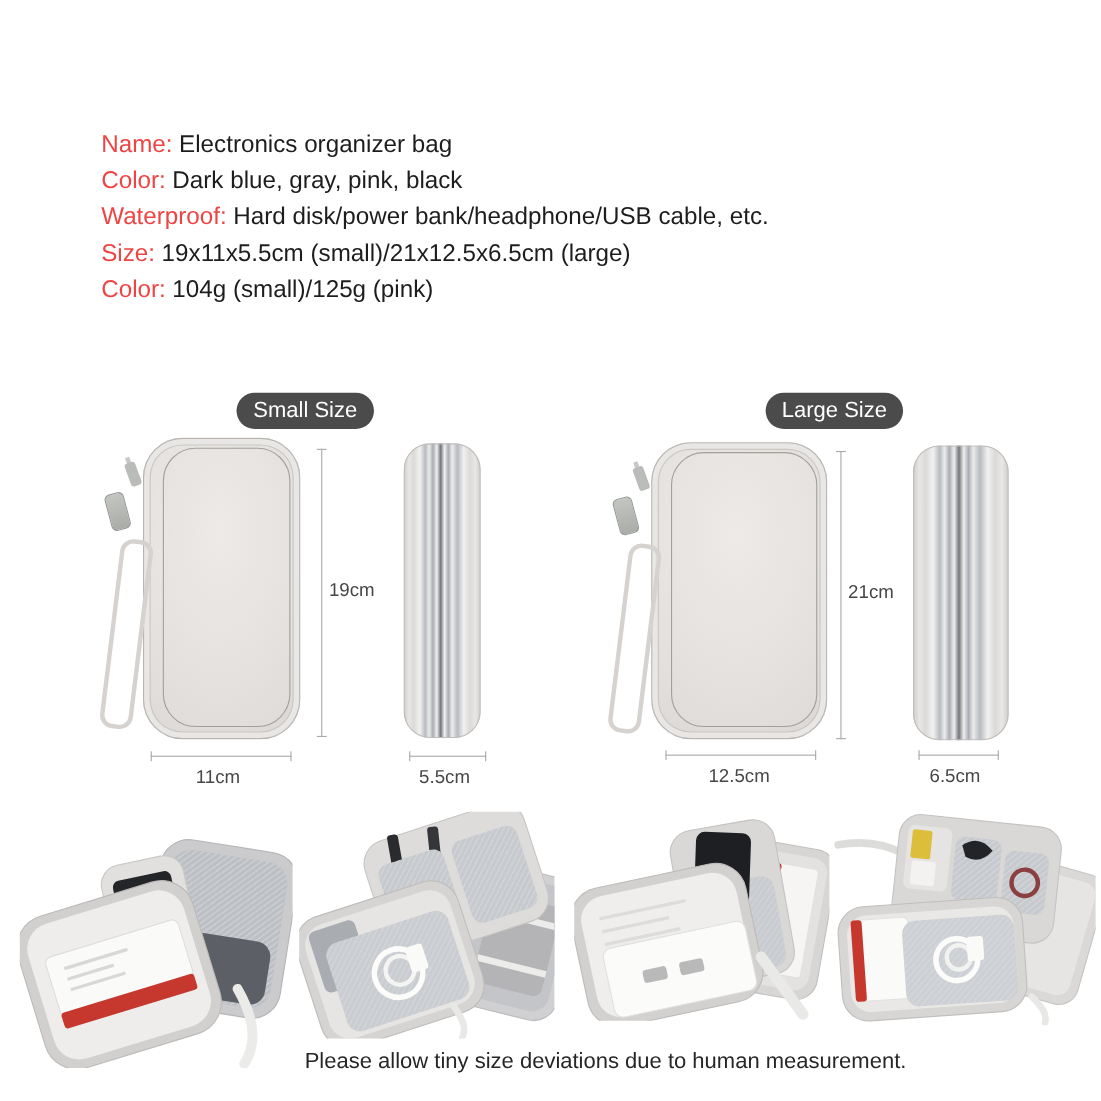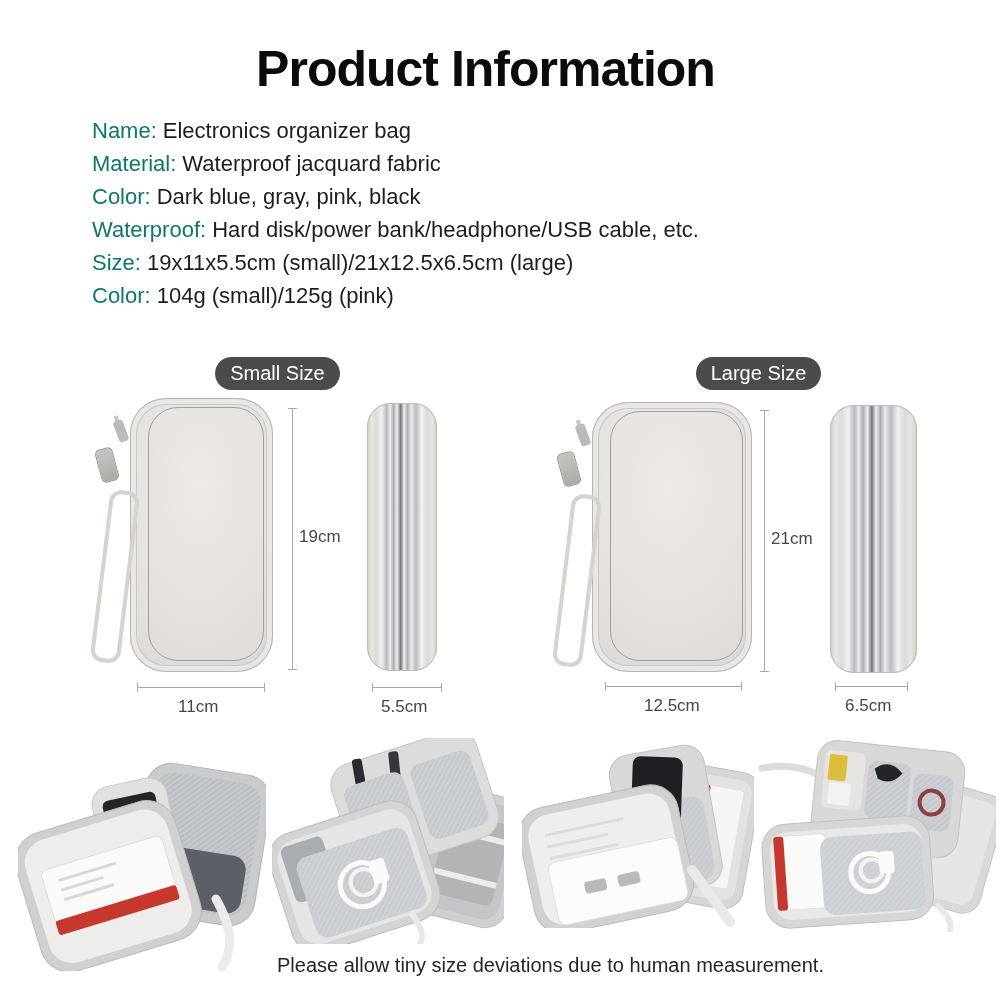--- a/index.html
+++ b/index.html
@@ -8,21 +8,21 @@
     font-family:"Liberation Sans", sans-serif; overflow:hidden;
   }
   
   .title {
     position:absolute; left:0; top:40px; width:971px; text-align:center;
     font-size:50px; font-weight:bold; color:#0b0b0b; letter-spacing:-1px;
   }
   
   .specs { position:absolute; left:92px; top:114px; font-size:22px; line-height:33px; }
   .spec-row { white-space:nowrap; }
-  .spec-label { color:#0f766e; margin-right:6px; }
+  .spec-label { color:#ef4444; margin-right:6px; }
   .spec-value { color:#1d1d1d; }
   
   .badge {
     position:absolute; height:33px; line-height:33px; border-radius:17px;
     background:#4b4b4b; color:#ffffff; font-size:20px; text-align:center;margin-top:12px;
   }
   
   .bag-front {
     position:absolute; border-radius:36px;
     background:radial-gradient(120% 100% at 45% 32%, #edebe8 0%, #e2dfdc 55%, #d3d0cd 100%);
@@ -74,28 +74,24 @@
   
   .photo { position:absolute; }
   
   .footer-note { position:absolute; left:277px; top:954px; font-size:20px; color:#262626; white-space:nowrap; }
 </style>
 </head>
 <body>
 
 <div class="canvas">
 
-  <div class="title">Product Information</div>
 
   <div class="specs">
     <div class="spec-row">
       <span class="spec-label">Name:</span><span class="spec-value">Electronics organizer bag</span>
-    </div>
-    <div class="spec-row">
-      <span class="spec-label">Material:</span><span class="spec-value">Waterproof jacquard fabric</span>
     </div>
     <div class="spec-row">
       <span class="spec-label">Color:</span><span class="spec-value">Dark blue, gray, pink, black</span>
     </div>
     <div class="spec-row">
       <span class="spec-label">Waterproof:</span><span class="spec-value">Hard disk/power bank/headphone/USB cable, etc.</span>
     </div>
     <div class="spec-row">
       <span class="spec-label">Size:</span><span class="spec-value">19x11x5.5cm (small)/21x12.5x6.5cm (large)</span>
     </div>

